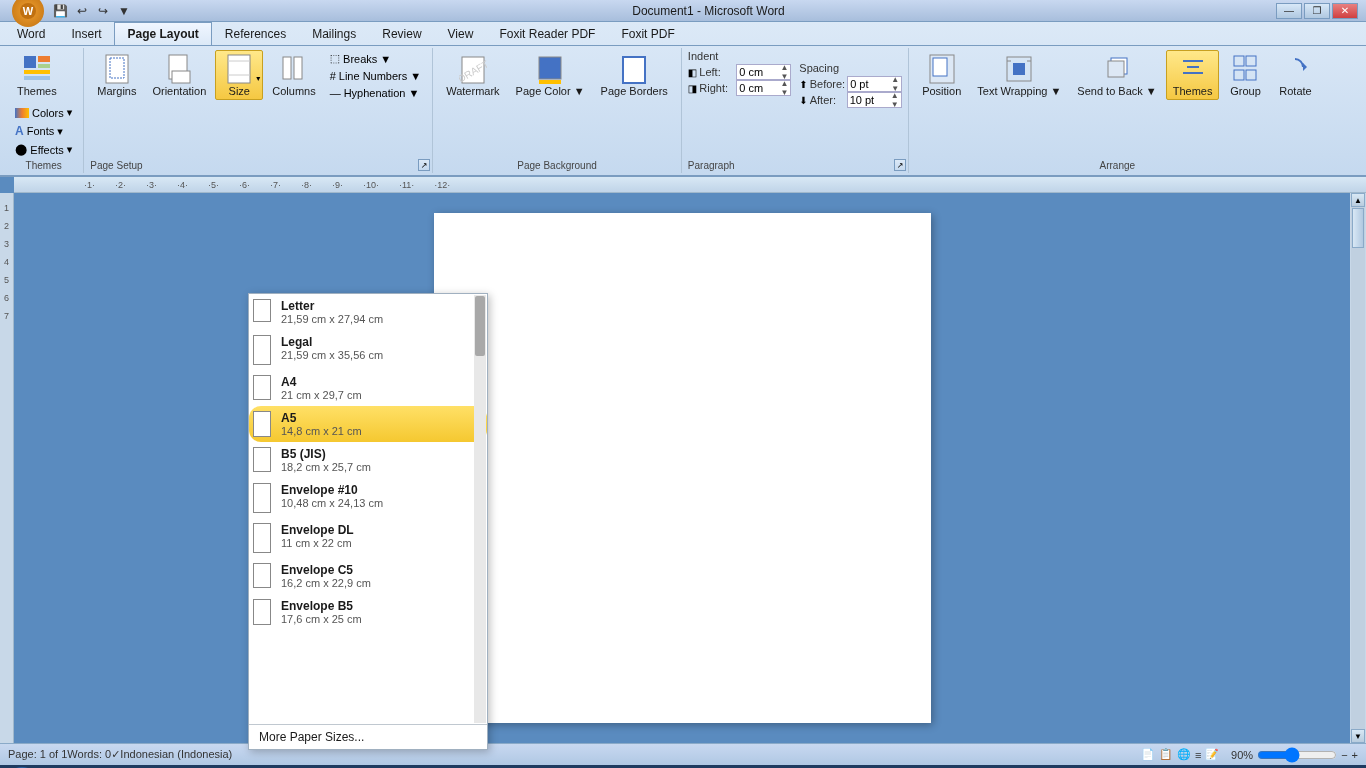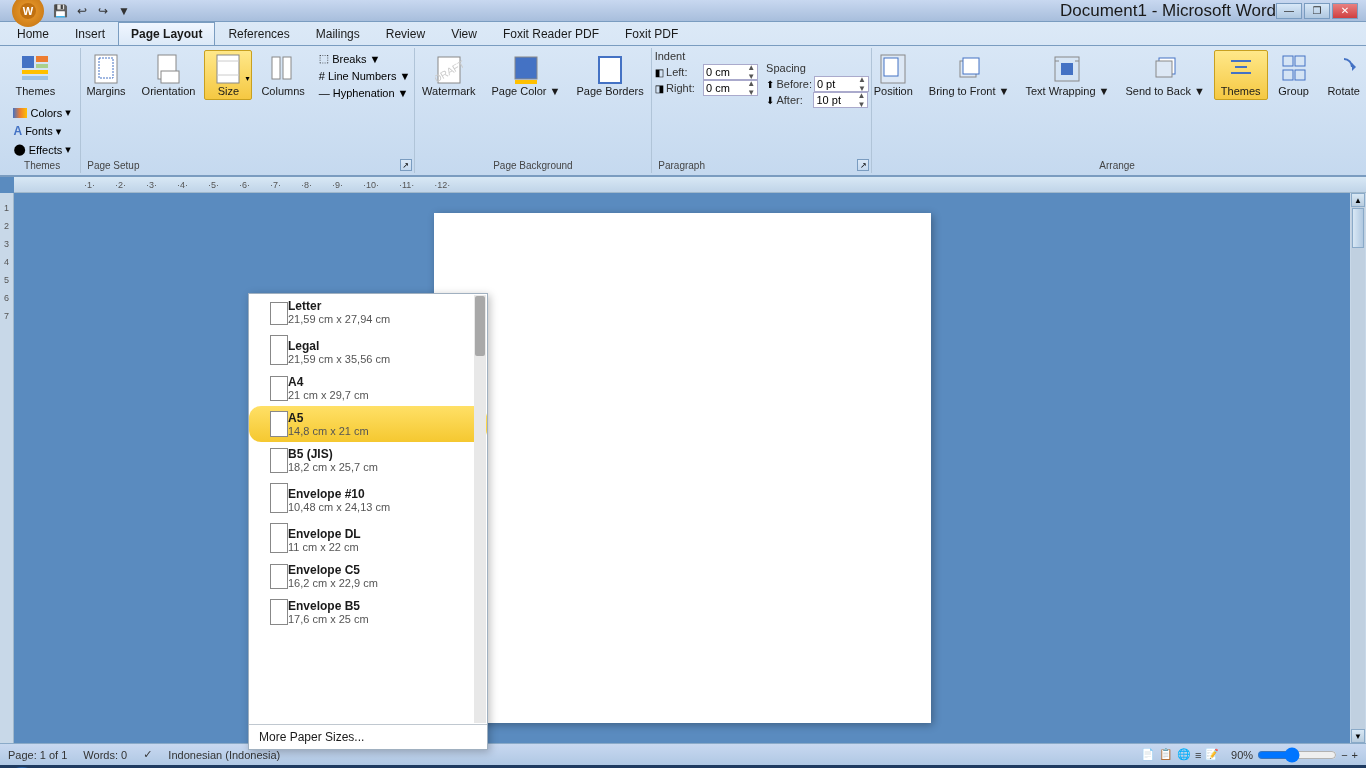--- a/index.html
+++ b/index.html
@@ -9,21 +9,21 @@
     .title-bar {
       height: 22px;
       background: linear-gradient(to bottom, #c8d8f0, #a8bedc);
       display: flex;
       align-items: center;
       justify-content: space-between;
       padding: 0 8px;
       border-bottom: 1px solid #7a9cc0;
     }
     .title-bar-left { display: flex; align-items: center; gap: 4px; }
-    .title-bar-title { flex: 1; text-align: right; font-size: 17px; color: #1a1a1a; font-weight: normal; }
+    .title-bar-title { flex: 1; text-align: center; font-size: 12px; color: #1a1a1a; font-weight: normal; }
     .title-bar-controls { display: flex; gap: 2px; }
     .title-btn { width: 26px; height: 16px; border: 1px solid #7a9cc0; background: linear-gradient(to bottom, #d8e8f8, #b0c8e0); cursor: pointer; display: flex; align-items: center; justify-content: center; font-size: 10px; color: #333; }
 
     
     .ribbon { background: linear-gradient(to bottom, #dce9f7, #c5d9ef); border-bottom: 2px solid #7a9cc0; }
     .ribbon-tabs { display: flex; padding: 0 4px; border-bottom: 1px solid #7a9cc0; }
     .ribbon-tab { padding: 4px 12px; font-size: 12px; cursor: pointer; border: 1px solid transparent; border-bottom: none; color: #1a1a1a; }
     .ribbon-tab.active { background: linear-gradient(to bottom, #f0f6ff, #dce9f7); border-color: #7a9cc0; border-bottom-color: #dce9f7; color: #1a1a1a; font-weight: bold; }
     .ribbon-content { display: flex; padding: 2px 4px 2px 4px; align-items: stretch; min-height: 92px; }
     .ribbon-group { display: flex; flex-direction: column; align-items: center; padding: 2px 6px; border-right: 1px solid #b0c4d8; min-width: 60px; position: relative; }
@@ -49,30 +49,30 @@
 
     
     .top-ruler { height: 16px; background: linear-gradient(to bottom, #d8e8f5, #c0d4e8); border-bottom: 1px solid #a0b8cc; margin-left: 14px; }
 
     
     .doc-area { flex: 1; background: #5a8bbf; position: relative; overflow: hidden; }
     .document-page { width: 497px; min-height: 510px; background: white; margin: 20px auto; box-shadow: 2px 2px 8px rgba(0,0,0,0.3); }
 
     
     .status-bar { height: 22px; background: linear-gradient(to bottom, #c8d8f0, #b0c8e4); border-top: 1px solid #8aaac8; display: flex; align-items: center; justify-content: space-between; padding: 0 8px; font-size: 11px; color: #333; }
-    .status-left { display: flex; gap: 16px; align-items: center; }
+    .status-left { display: flex; gap: 0; }
     .status-right { display: flex; align-items: center; gap: 4px; }
 
     
     .taskbar { height: 40px; background: linear-gradient(to bottom, #1e3a5f, #2a4a7a); display: flex; align-items: center; padding: 0 4px; gap: 4px; }
     .taskbar-start { width: 36px; height: 36px; background: radial-gradient(circle, #4a8fd4, #1a4a8a); border-radius: 50%; display: flex; align-items: center; justify-content: center; cursor: pointer; }
 
     
     .size-dropdown { position: absolute; top: 116px; left: 248px; width: 240px; background: white; border: 1px solid #a0b0c0; box-shadow: 2px 2px 8px rgba(0,0,0,0.25); z-index: 100; }
-    .size-dropdown-item { display: flex; align-items: flex-end; padding: 5px 21px; cursor: pointer; border-bottom: none; }
+    .size-dropdown-item { display: flex; align-items: flex-start; padding: 5px 4px; cursor: pointer; gap: 10px; border-bottom: none; }
     .size-dropdown-item.selected { background: linear-gradient(to bottom, #ffe066, #f5c830); border-radius: 12px; }
     .size-item-icon { width: 20px; height: 26px; border: 1px solid #888; background: white; flex-shrink: 0; }
     .size-item-text { display: flex; flex-direction: column; }
     .size-item-name { font-size: 12px; font-weight: bold; color: #1a1a1a; }
     .size-item-dims { font-size: 11px; color: #555; }
     .size-dropdown-scroll { height: 430px; overflow: hidden; }
     .size-dropdown-footer { border-top: 1px solid #c0c8d0; padding: 5px 10px; cursor: pointer; font-size: 12px; color: #1a1a1a; }
     .dropdown-scrollbar { position: absolute; right: 1px; top: 1px; width: 12px; height: 428px; background: #e8e8e8; }
     .dropdown-scrollbar-thumb { width: 10px; height: 60px; background: #a8a8a8; margin: 1px; border-radius: 2px; }
 
@@ -114,21 +114,21 @@
   <div class="title-bar-title">Document1 - Microsoft Word</div>
   <div class="title-bar-controls">
     <button class="title-btn">—</button>
     <button class="title-btn">❐</button>
     <button class="title-btn" style="background:linear-gradient(to bottom,#e88080,#d04040);color:white;">✕</button>
   </div>
 </div>
 
 <div class="ribbon">
   <div class="ribbon-tabs">
-    <div class="ribbon-tab">Home</div>
+    <div class="ribbon-tab">Word</div>
     <div class="ribbon-tab">Insert</div>
     <div class="ribbon-tab active">Page Layout</div>
     <div class="ribbon-tab">References</div>
     <div class="ribbon-tab">Mailings</div>
     <div class="ribbon-tab">Review</div>
     <div class="ribbon-tab">View</div>
     <div class="ribbon-tab">Foxit Reader PDF</div>
     <div class="ribbon-tab">Foxit PDF</div>
   </div>
 
@@ -338,29 +338,20 @@
             <svg width="28" height="32">
                 <rect x="2" y="2" width="24" height="28" fill="#dde8f5" stroke="#888"></rect>
                 <rect x="5" y="5" width="14" height="18" fill="white" stroke="#4472C4"></rect>
               </svg>
           </div>
           <div class="btn-label">Position</div>
         </div>
         <div class="ribbon-btn-large">
           <div class="btn-icon">
             <svg width="28" height="32">
-                <rect x="5" y="8" width="16" height="16" fill="#dde8f5" stroke="#888"></rect>
-                <rect x="8" y="5" width="16" height="16" fill="white" stroke="#4472C4"></rect>
-              </svg>
-          </div>
-          <div class="btn-label">Bring to Front ▼</div>
-        </div>
-        <div class="ribbon-btn-large">
-          <div class="btn-icon">
-            <svg width="28" height="32">
                 <rect x="2" y="4" width="24" height="24" fill="none" stroke="#888"></rect>
                 <rect x="8" y="10" width="12" height="12" fill="#4472C4"></rect>
                 <line x1="2" y1="8" x2="6" y2="8" stroke="#888"></line>
                 <line x1="22" y1="8" x2="26" y2="8" stroke="#888"></line>
               </svg>
           </div>
           <div class="btn-label">Text Wrapping ▼</div>
         </div>
         <div class="ribbon-btn-large">
           <div class="btn-icon">

